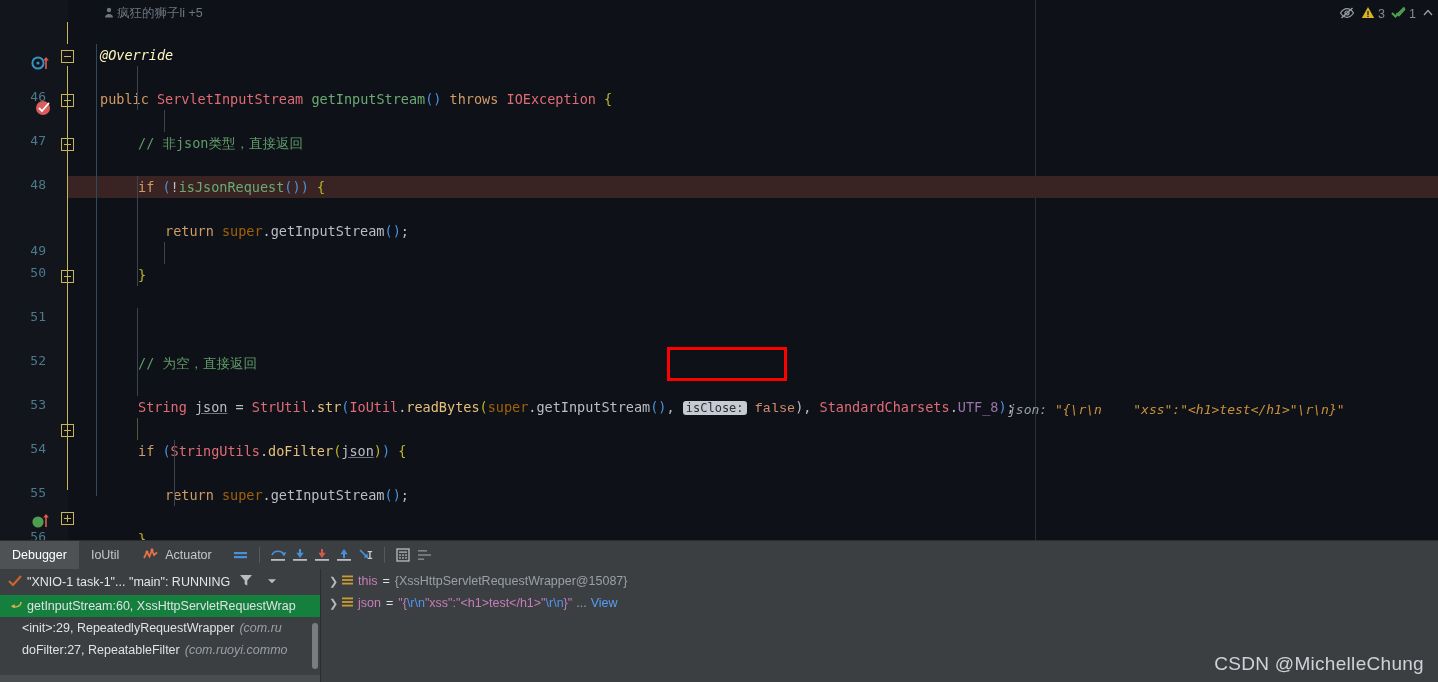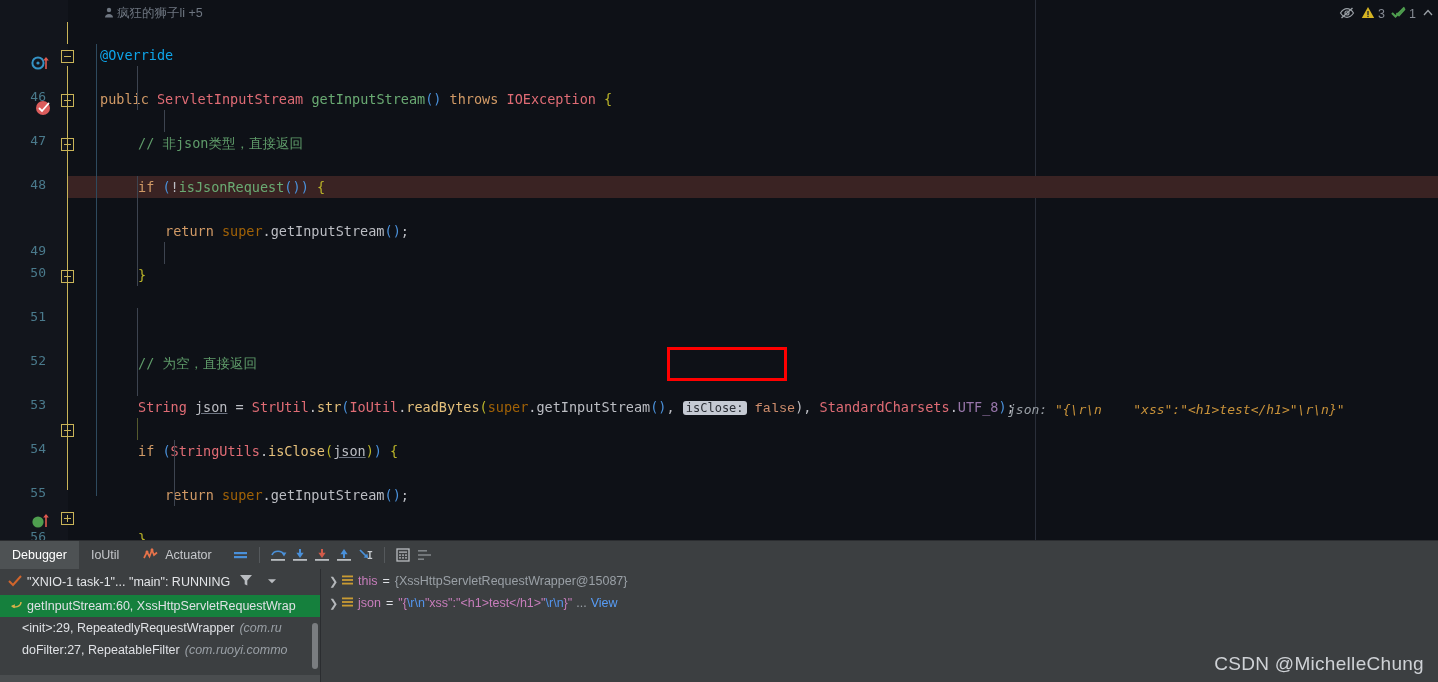--- a/index.html
+++ b/index.html
@@ -37,21 +37,21 @@
   }
   .code{position:absolute;left:100px;top:0;}
   .hl-bp{position:absolute;left:68px;top:0;right:0;height:22px;background:#3a2323;}
 
   
   .kw{color:#d19a66;}
   .type{color:#e06c75;}            
   .meth{color:#e5c07b;}            
   .fld{color:#9876aa;}
   .cmt{color:#5f9c6a;}
-  .ann-at{color:#0ea5e9;}
+  .ann-at{color:#fef9c3;font-style:italic;}
   .plain{color:#bcbec4;}
   .paren{color:#bcbec4;}
   .var{color:#bcbec4;text-decoration:underline;text-decoration-color:#6c7380;}
   .bool{color:#cf8e6d;font-family:Liberation Mono, monospace;}
   .lightblue{color:#a16207;}
   .green-t{color:#6aab73;}
   .brace-y{color:#bbb529;}
 
   
   .hint{
@@ -222,21 +222,21 @@
       </div>
 
       <div class="row" style="top:198px">
         <span class="ln">54</span>
         <span class="code" style="left:138px"><span class="type">String</span> <span class="var">json</span> <span class="plain">=</span> <span class="type">StrUtil</span><span class="plain">.</span><span class="meth">str</span><span style="color:#4a90d9">(</span><span class="type">IoUtil</span><span class="plain">.</span><span class="meth">readBytes</span><span style="color:#bbb529">(</span><span class="lightblue">super</span><span class="plain">.</span><span class="plain">getInputStream</span><span style="color:#4a90d9">()</span><span class="plain">, </span><span class="param-hint">isClose:</span><span class="bool"> false</span><span class="plain">)</span><span class="plain">, </span><span class="type">StandardCharsets</span><span class="plain">.</span><span class="fld">UTF_8</span><span style="color:#4a90d9">)</span><span class="plain">;</span></span>
         <span class="hint" style="position:absolute;left:1008px;top:3px;"><span>json:</span> <span class="hint-val">"{\r\n    "xss":"&lt;h1&gt;test&lt;/h1&gt;"\r\n}"</span></span>
       </div>
 
       <div class="row" style="top:220px">
         <span class="ln">55</span>
-        <span class="code" style="left:138px"><span class="kw">if</span> <span style="color:#4a90d9">(</span><span class="type">StringUtils</span><span class="plain">.</span><span class="meth">isClose</span><span style="color:#bbb529">(</span><span class="var">json</span><span style="color:#bbb529">)</span><span style="color:#4a90d9">)</span> <span class="brace-y">{</span></span>
+        <span class="code" style="left:138px"><span class="kw">if</span> <span style="color:#4a90d9">(</span><span class="type">StringUtils</span><span class="plain">.</span><span class="meth">doFilter</span><span style="color:#bbb529">(</span><span class="var">json</span><span style="color:#bbb529">)</span><span style="color:#4a90d9">)</span> <span class="brace-y">{</span></span>
       </div>
 
       <div class="row" style="top:242px">
         <span class="ln">56</span>
         <span class="code" style="left:165px"><span class="kw">return</span> <span class="lightblue">super</span><span class="plain">.</span><span class="plain">getInputStream</span><span style="color:#4a90d9">()</span><span class="plain">;</span></span>
       </div>
 
       <div class="row" style="top:264px">
         
         <span class="code" style="left:138px"><span class="brace-y">}</span></span>

